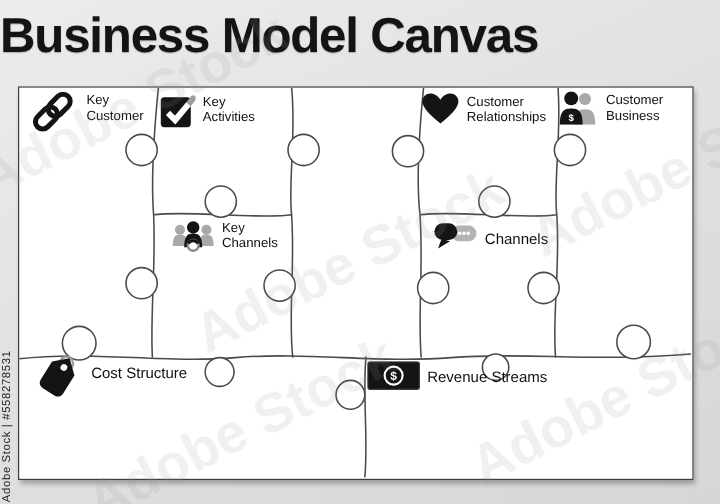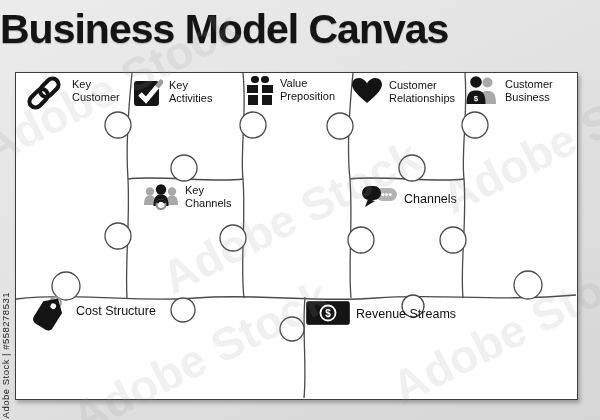--- a/index.html
+++ b/index.html
@@ -95,36 +95,20 @@
       <rect x="1" y="4" width="25" height="25" rx="3" fill="#141414"></rect>
       <path d="M24,10 L28,5" stroke="#9e9e9e" stroke-width="5" fill="none" stroke-linecap="round"></path>
       <path d="M7,17 L13,23 L24,10" stroke="#ffffff" stroke-width="5" fill="none"></path>
     </svg>
     <div class="txt">
       <span>Key</span><br>
       <span>Activities</span>
     </div>
   </div>
 
-  <div class="sec" style="left:246px;top:75px;">
-    <svg class="ic" width="28" height="31" viewBox="0 0 28 31">
-      <g fill="#141414">
-        <rect x="5" y="1" width="8" height="7" rx="3.5"></rect>
-        <rect x="15" y="1" width="8" height="7" rx="3.5"></rect>
-        <rect x="1" y="10" width="11" height="8"></rect>
-        <rect x="16" y="10" width="11" height="8"></rect>
-        <rect x="2" y="20" width="10" height="10"></rect>
-        <rect x="16" y="20" width="10" height="10"></rect>
-      </g>
-    </svg>
-    <div class="txt">
-      <span>Value</span><br>
-      <span>Preposition</span>
-    </div>
-  </div>
 
   <div class="sec" style="left:351px;top:77px;">
     <svg class="ic" width="32" height="28" viewBox="0 0 32 28">
       <path d="M16,26 C6,18 1,12 1,7.6 C1,3.8 4,1 7.8,1 C11,1 14,3 16,6.2 C18,3 21,1 24.2,1 C28,1 31,3.8 31,7.6 C31,12 26,18 16,26 Z" fill="#141414"></path>
     </svg>
     <div class="txt">
       <span>Customer</span><br>
       <span>Relationships</span>
     </div>
   </div>

